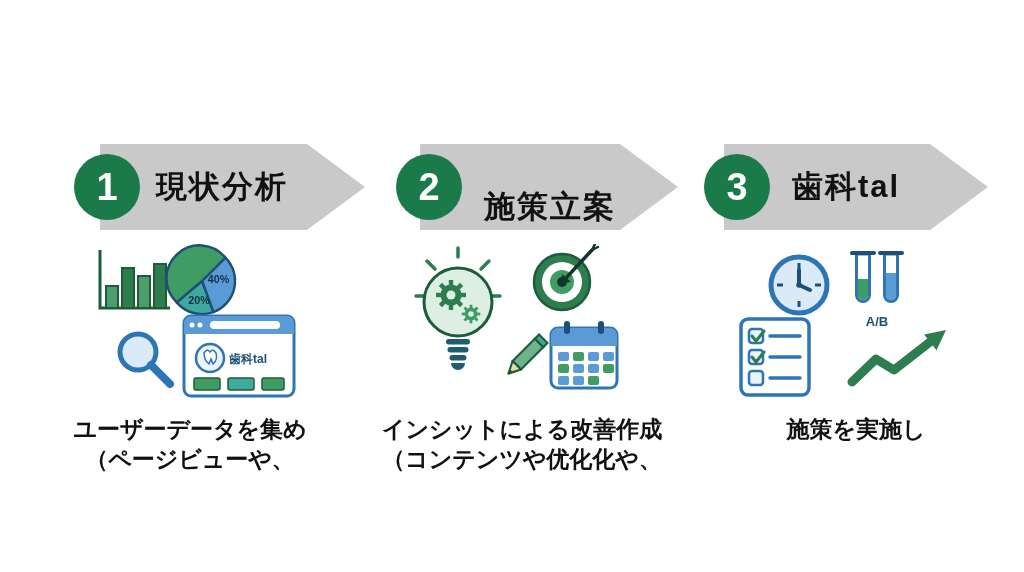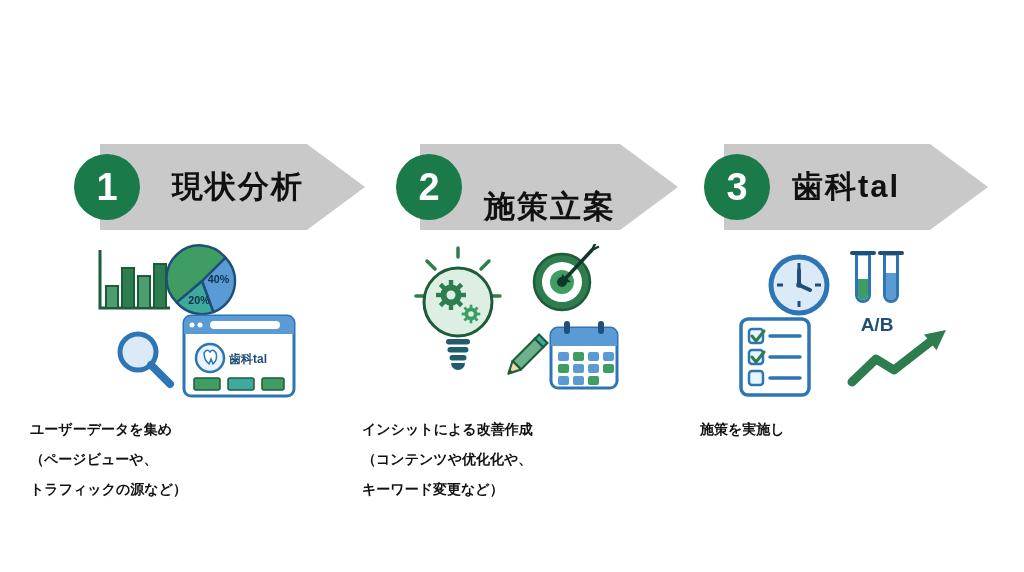--- a/index.html
+++ b/index.html
@@ -25,25 +25,25 @@
     font-size:38px; font-weight:bold;
     display:flex; align-items:center; justify-content:center;
   }
   .b1 { left:74px; } .b2 { left:396px; } .b3 { left:704px; }
 
   .title {
     position:absolute; top:144px; height:86px; line-height:86px;
     font-size:31px; font-weight:bold; color:var(--text,#111); letter-spacing:2px;
     white-space:nowrap;
   }
-  .t1 { left:172px; } .t2 { left:484px;margin-top:20px; } .t3 { left:792px; }
+  .t1 { left:156px; } .t2 { left:484px;margin-top:20px; } .t3 { left:792px; }
 
   .desc {
-    position:absolute; top:414px; text-align:left;
-    font-size:14px; font-weight:bold; color:var(--text,#111); line-height:30px;
+    position:absolute; top:414px; text-align:center;
+    font-size:23px; font-weight:bold; color:var(--text,#111); line-height:30px;
   }
   .d1 { left:30px;  width:320px; }
   .d2 { left:362px; width:320px; }
   .d3 { left:700px; width:312px; }
 
   .icon { position:absolute; }
   .icon svg { display:block; width:100%; height:100%; }
 
   .i-bar     { left:90px;  top:246px; width:84px;  height:70px; }
   .i-pie     { left:163px; top:242px; width:78px;  height:78px; }
@@ -53,21 +53,21 @@
   .i-target  { left:528px; top:244px; width:72px;  height:72px; }
   .i-pencil  { left:498px; top:328px; width:52px;  height:62px; }
   .i-cal     { left:548px; top:318px; width:72px;  height:74px; }
   .i-clock   { left:766px; top:252px; width:66px;  height:66px; }
   .i-tubes   { left:850px; top:248px; width:54px;  height:64px; }
   .i-check   { left:738px; top:316px; width:74px;  height:82px; }
   .i-growth  { left:846px; top:324px; width:104px; height:66px; }
 
   .ab {
     position:absolute; left:846px; top:314px; width:62px; text-align:center;
-    font-size:19px; font-weight:bold; color:var(--navy,#1f4e79);
+    font-size:13px; font-weight:bold; color:var(--navy,#1f4e79);
   }
 </style>
 </head>
 <body>
 
 <div class="stage">
 
   <section>
     <div class="arrow a1"></div>
     <div class="badge b1">
@@ -116,21 +116,20 @@
         <text x="47" y="49" font-size="12" font-weight="bold" fill="#1f4e79">歯科tal</text>
         <rect x="12" y="64" width="26" height="12" rx="2" fill="#3f9d63" stroke="#1d5c38" stroke-width="1.5"></rect>
         <rect x="46" y="64" width="26" height="12" rx="2" fill="#3fa99e" stroke="#1d5c38" stroke-width="1.5"></rect>
         <rect x="80" y="64" width="22" height="12" rx="2" fill="#3f9d63" stroke="#1d5c38" stroke-width="1.5"></rect>
       </svg>
     </div>
 
     <div class="desc d1">
       <div>ユーザーデータを集め</div>
       <div>（ページビューや、</div>
-      <div>トラフィックの源など）</div>
     </div>
   </section>
 
   <section>
     <div class="arrow a2"></div>
     <div class="badge b2">
       <span>2</span>
     </div>
     <h2 class="title t2">施策立案</h2>
 
@@ -213,21 +212,20 @@
           <rect x="10" y="58" width="11" height="9" rx="2" fill="#5b9bd5"></rect>
           <rect x="25" y="58" width="11" height="9" rx="2" fill="#5b9bd5"></rect>
           <rect x="40" y="58" width="11" height="9" rx="2" fill="#3f9d63"></rect>
         </g>
       </svg>
     </div>
 
     <div class="desc d2">
       <div>インシットによる改善作成</div>
       <div>（コンテンツや优化化や、</div>
-      <div>キーワード変更など）</div>
     </div>
   </section>
 
   <section>
     <div class="arrow a3"></div>
     <div class="badge b3">
       <span>3</span>
     </div>
     <h2 class="title t3">歯科tal</h2>
 

